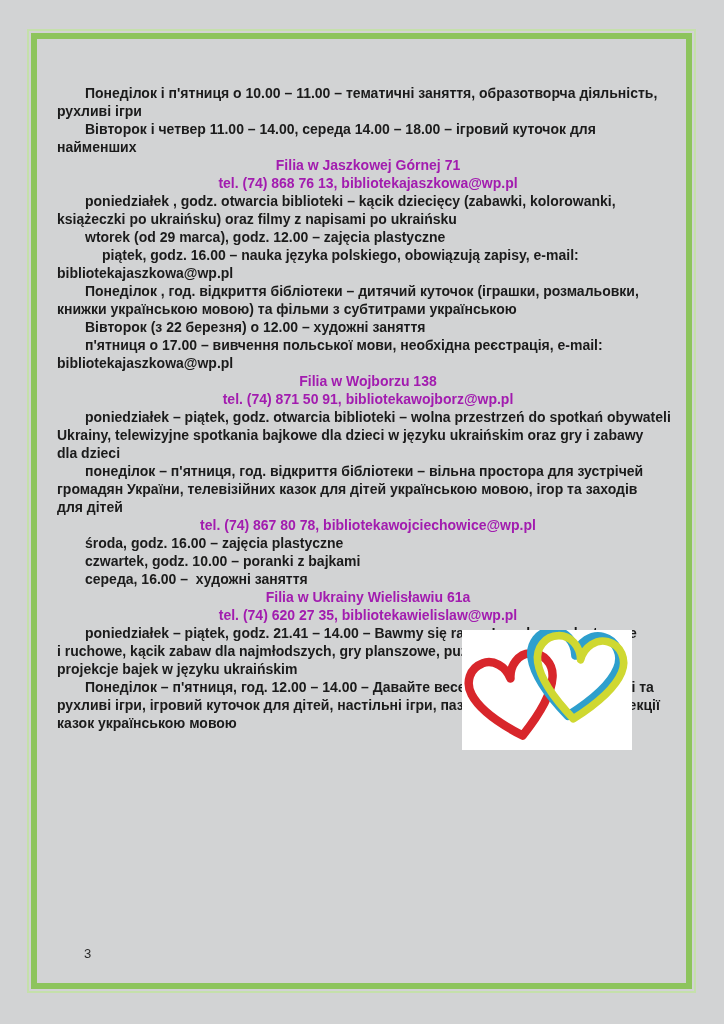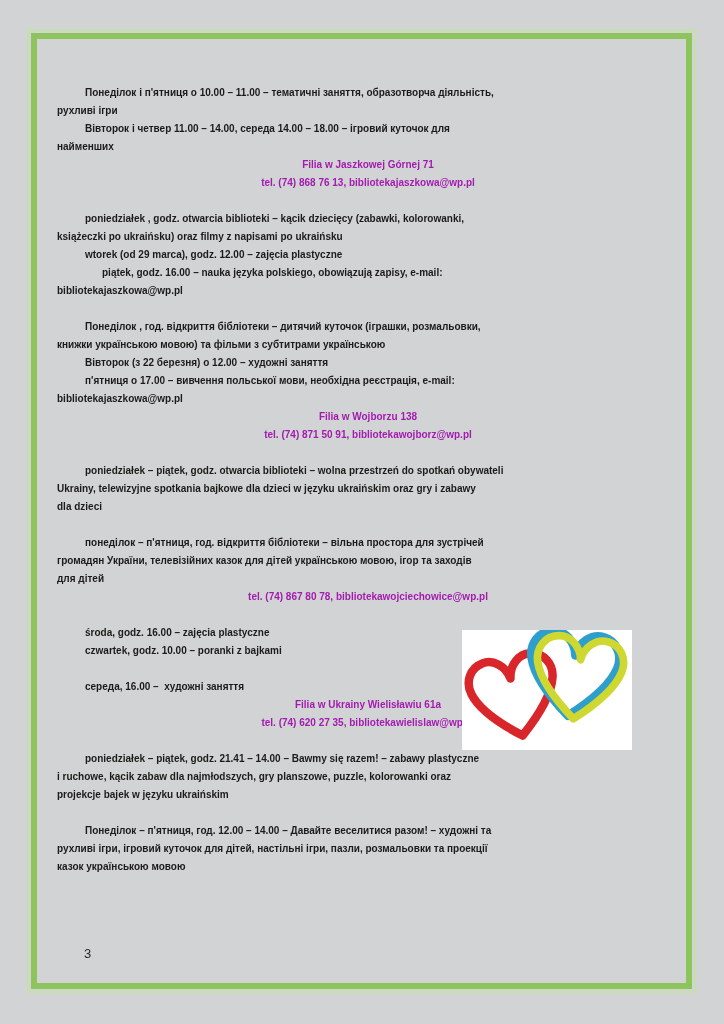--- a/index.html
+++ b/index.html
@@ -13,27 +13,27 @@
   .frame-outer{
     position:absolute;left:27px;top:29px;width:669px;height:964px;
     border:2px solid #c5e0ab;box-sizing:border-box;
   }
   .frame-inner{
     position:absolute;left:31px;top:33px;width:661px;height:956px;
     border:6px solid #8dc45c;box-sizing:border-box;
   }
   .content{
     position:absolute;left:57px;top:84px;width:622px;
-    font-size:10px;font-weight:bold;line-height:18px;color:#1b1b1b;
+    font-size:14px;font-weight:bold;line-height:18px;color:#1b1b1b;
   }
   .para{
     margin:0;white-space:pre-wrap;text-indent:28px;
   }
   .para.indent2{text-indent:45px;}
-  .g{margin-top:18px;}
+  .g{}
   .heading{
     margin:0;text-align:center;color:#a21caf;font-weight:bold;
     white-space:pre-wrap;
   }
   .hearts-box{
     position:absolute;left:462px;top:630px;width:170px;height:120px;
     background:#ffffff;
   }
   .page-number{
     position:absolute;left:84px;top:946px;

